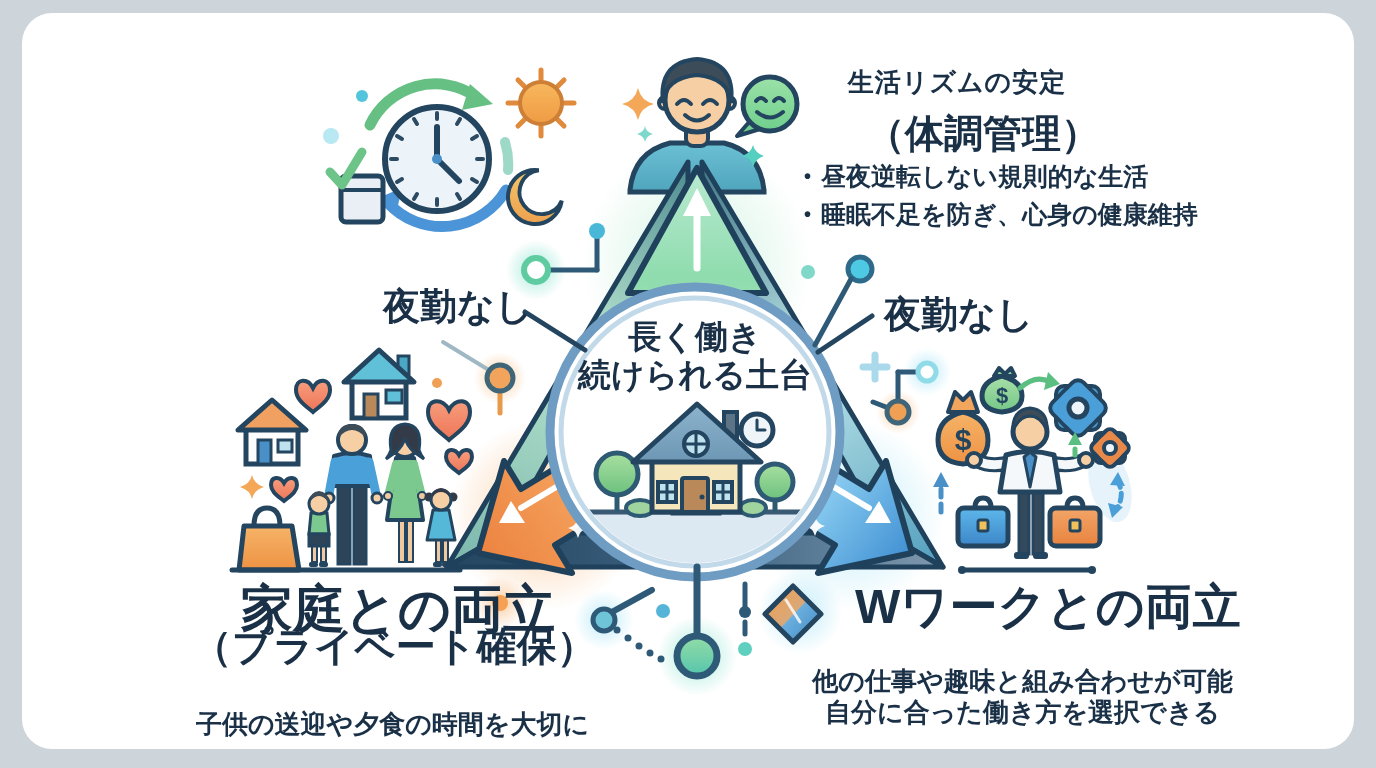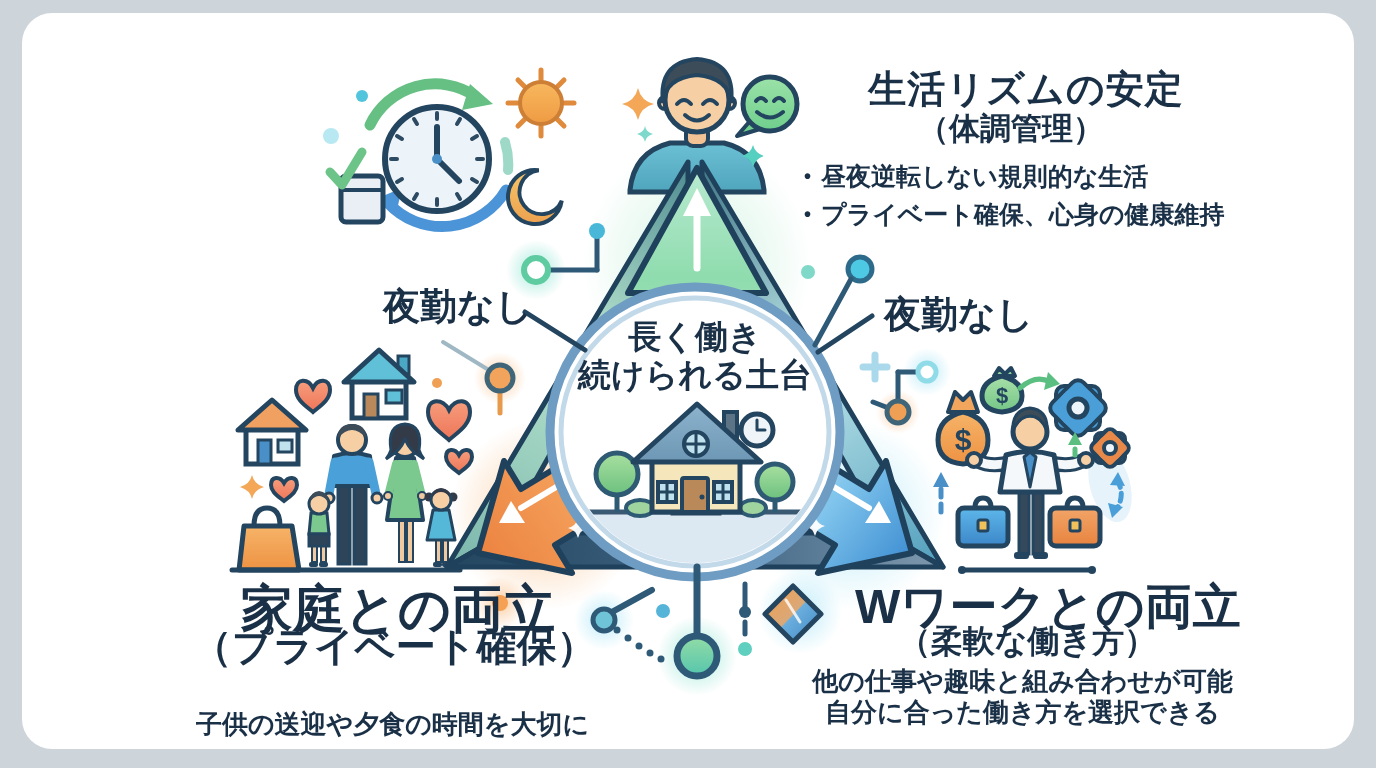--- a/index.html
+++ b/index.html
@@ -2,22 +2,22 @@
 <html><head>
 <meta charset="utf-8">
 <style>
   html,body{margin:0;padding:0;background:#cdd4da;}
   .stage{position:relative;width:1376px;height:768px;background:#cdd4da;overflow:hidden;
          font-family:"Liberation Sans","DejaVu Sans",sans-serif;}
   .card{position:absolute;left:22px;top:13px;width:1332px;height:736px;background:#ffffff;border-radius:30px;}
   svg.art{position:absolute;left:0;top:0;width:1376px;height:768px;}
   .t{position:absolute;color:#1a3047;font-weight:800;line-height:1.12;white-space:nowrap;}
   .tc{text-align:center;}
-  .top-title{left:821px;top:68px;width:410px;font-size:38px;letter-spacing:1px;}
-  .top-sub{left:826px;top:112px;width:370px;font-size:31px;font-family:Liberation Serif, serif;}
+  .top-title{left:752px;top:68px;width:410px;font-size:26px;letter-spacing:1px;}
+  .top-sub{left:798px;top:112px;width:370px;font-size:39px;font-family:Liberation Serif, serif;}
   .bullets{position:absolute;left:804px;top:160px;display:flex;flex-direction:column;gap:5px;
            color:#1a3047;font-weight:700;font-size:25px;}
   .bullet-row{display:flex;align-items:center;gap:10px;}
   .bullet-dot{font-size:20px;}
   .nns-left{left:383px;top:286px;font-size:37px;}
   .nns-right{left:884px;top:294px;font-size:37px;}
   .center-label{left:553px;top:318px;width:284px;font-size:33px;line-height:1.14;}
   .bl-title{left:230px;top:580px;width:336px;font-size:52px;}
   .bl-sub{left:192px;top:624px;width:370px;font-size:40px;}
   .bl-lines{left:170px;top:666px;width:445px;font-size:26px;line-height:31px;font-weight:700;margin-top:43px;}
@@ -485,37 +485,36 @@
 
   <div class="t tc top-title">生活リズムの安定</div>
   <div class="t tc top-sub">（体調管理）</div>
   <div class="bullets">
     <div class="bullet-row">
       <span class="bullet-dot">•</span>
       <span>昼夜逆転しない規則的な生活</span>
     </div>
     <div class="bullet-row">
       <span class="bullet-dot">•</span>
-      <span>プライベート確保、心身の健康維持</span>
+      <span>睡眠不足を防ぎ、心身の健康維持</span>
     </div>
   </div>
 
   <div class="t nns-left">夜勤なし</div>
   <div class="t nns-right">夜勤なし</div>
 
   <div class="t tc center-label">
     <div>長く働き</div>
     <div>続けられる土台</div>
   </div>
 
   <div class="t tc bl-title">家庭との両立</div>
   <div class="t tc bl-sub">（プライベート確保）</div>
   <div class="t tc bl-lines">
     <div>子供の送迎や夕食の時間を大切に</div>
   </div>
 
   <div class="t tc br-title">Wワークとの両立</div>
-  <div class="t tc br-sub">（柔軟な働き方）</div>
   <div class="t tc br-lines">
     <div>他の仕事や趣味と組み合わせが可能</div>
     <div>自分に合った働き方を選択できる</div>
   </div>
 </div>
 
 </body></html>

